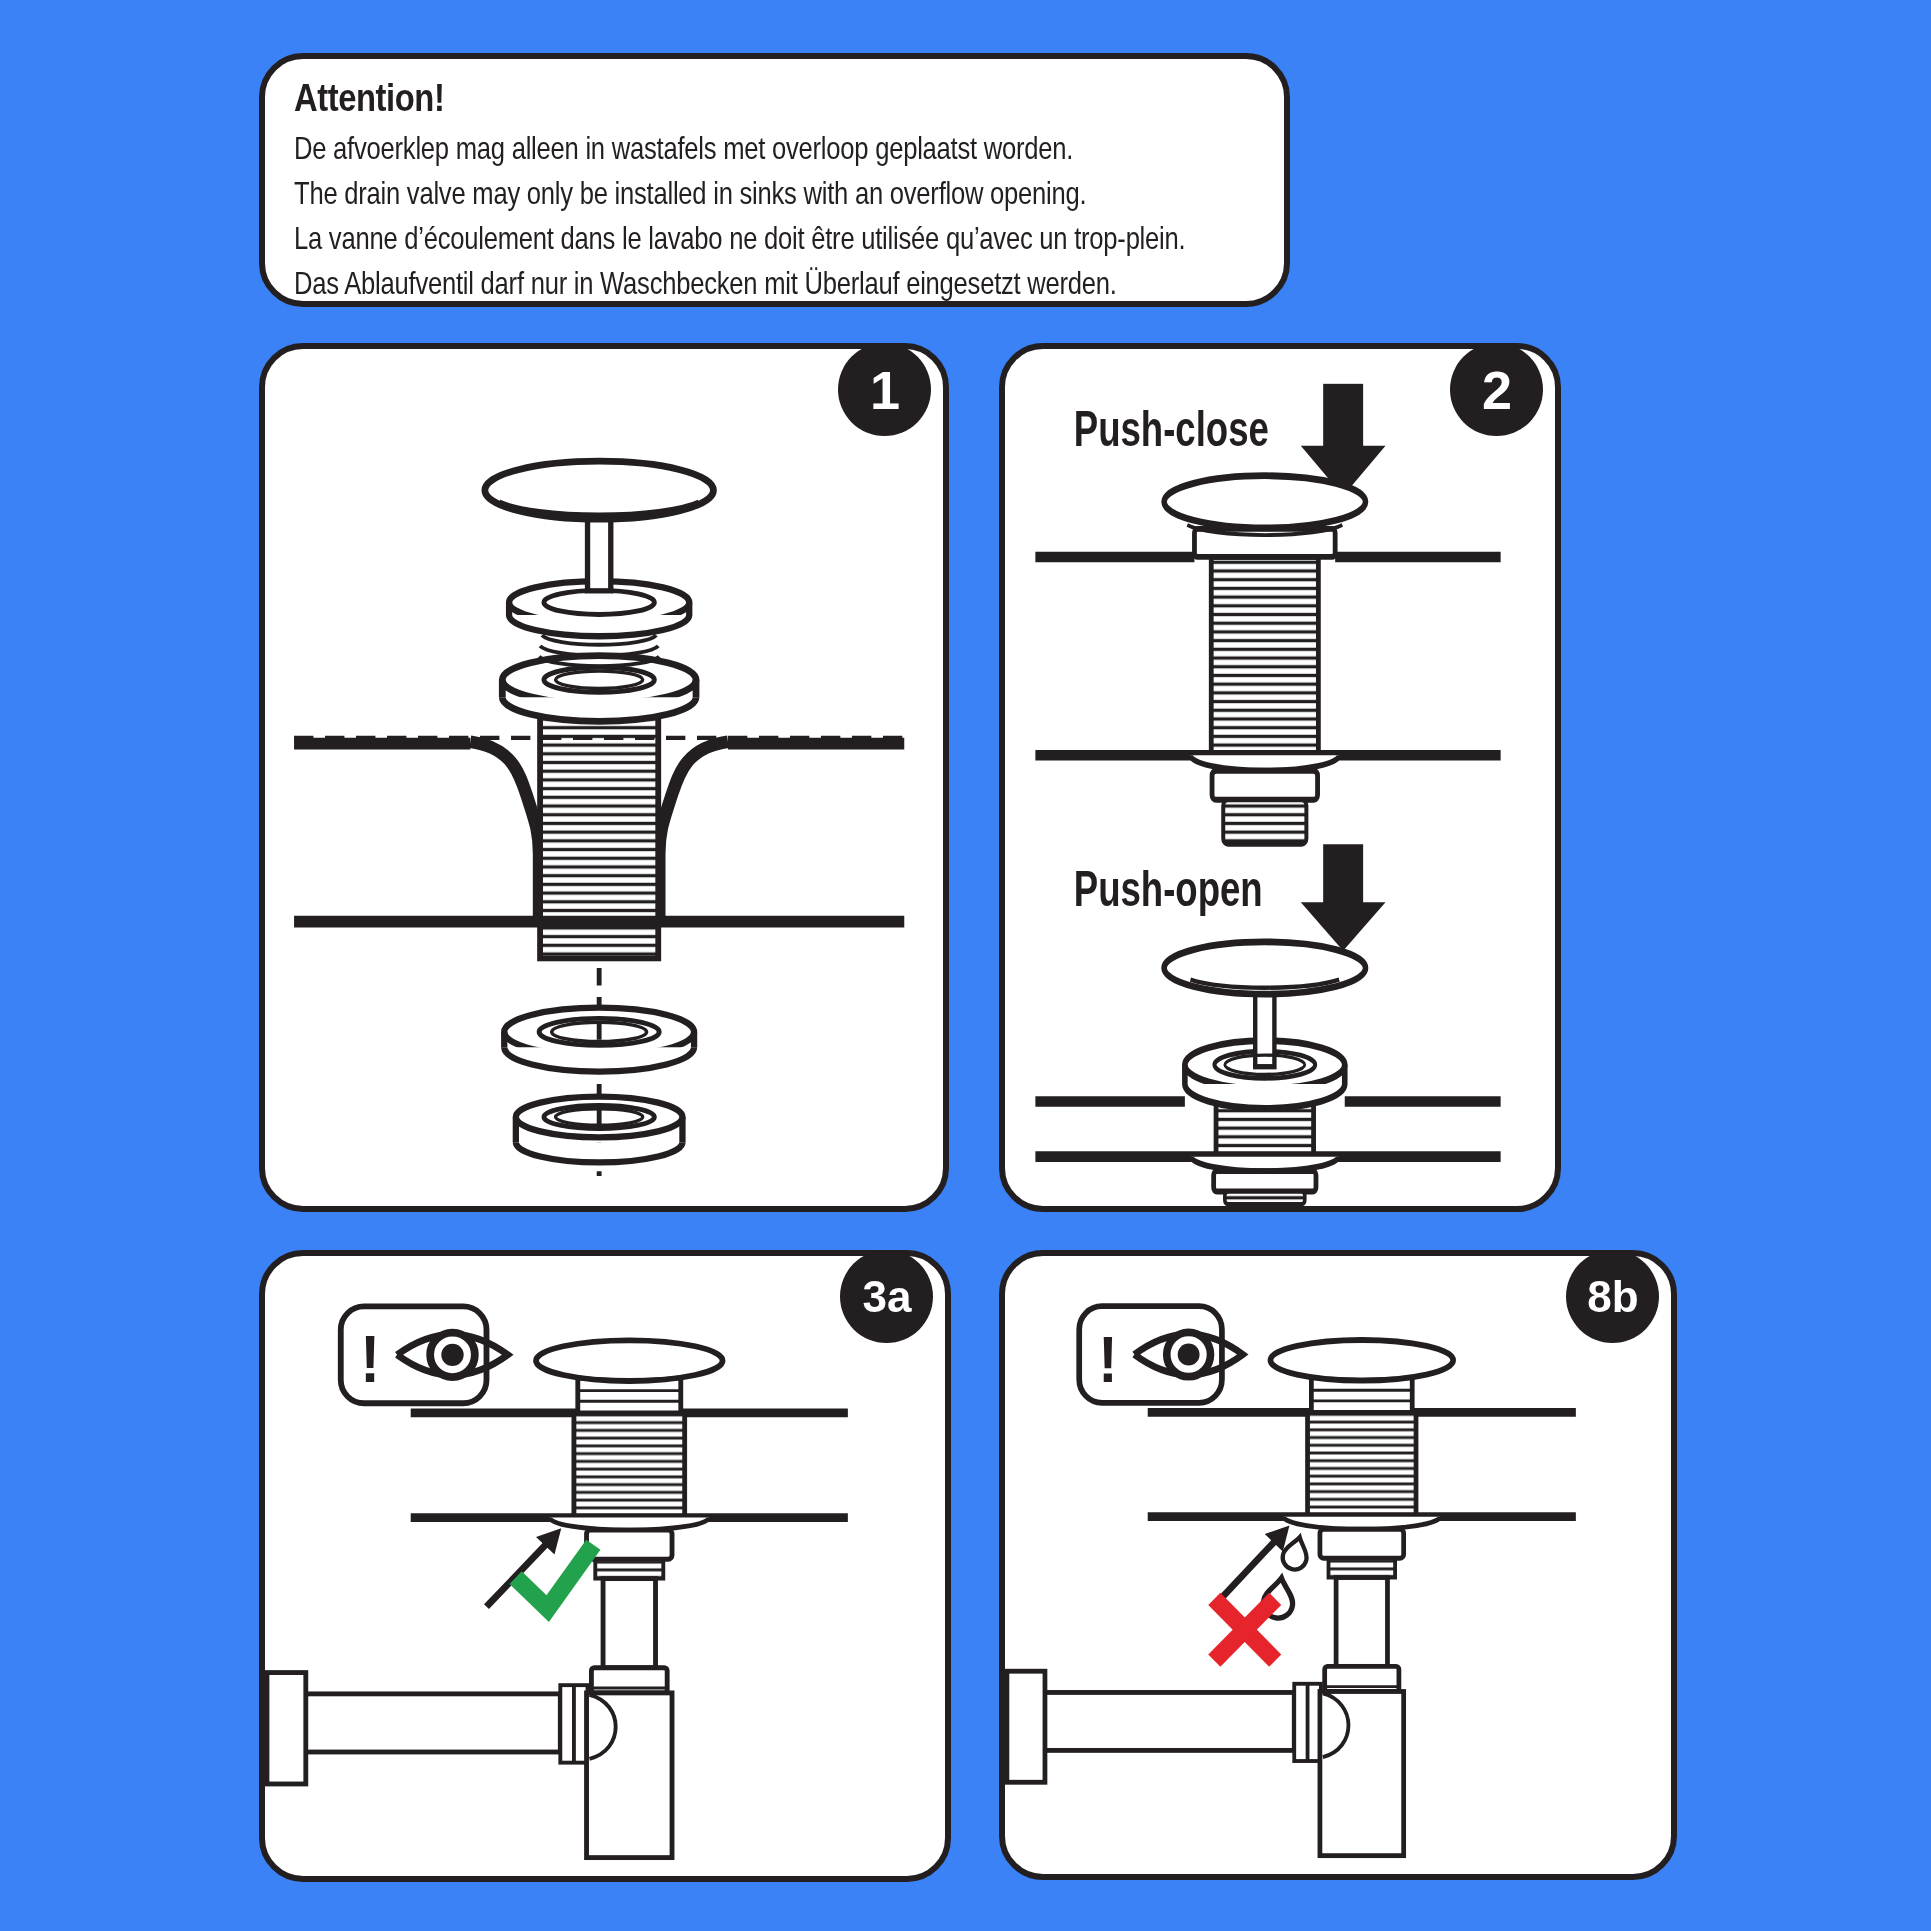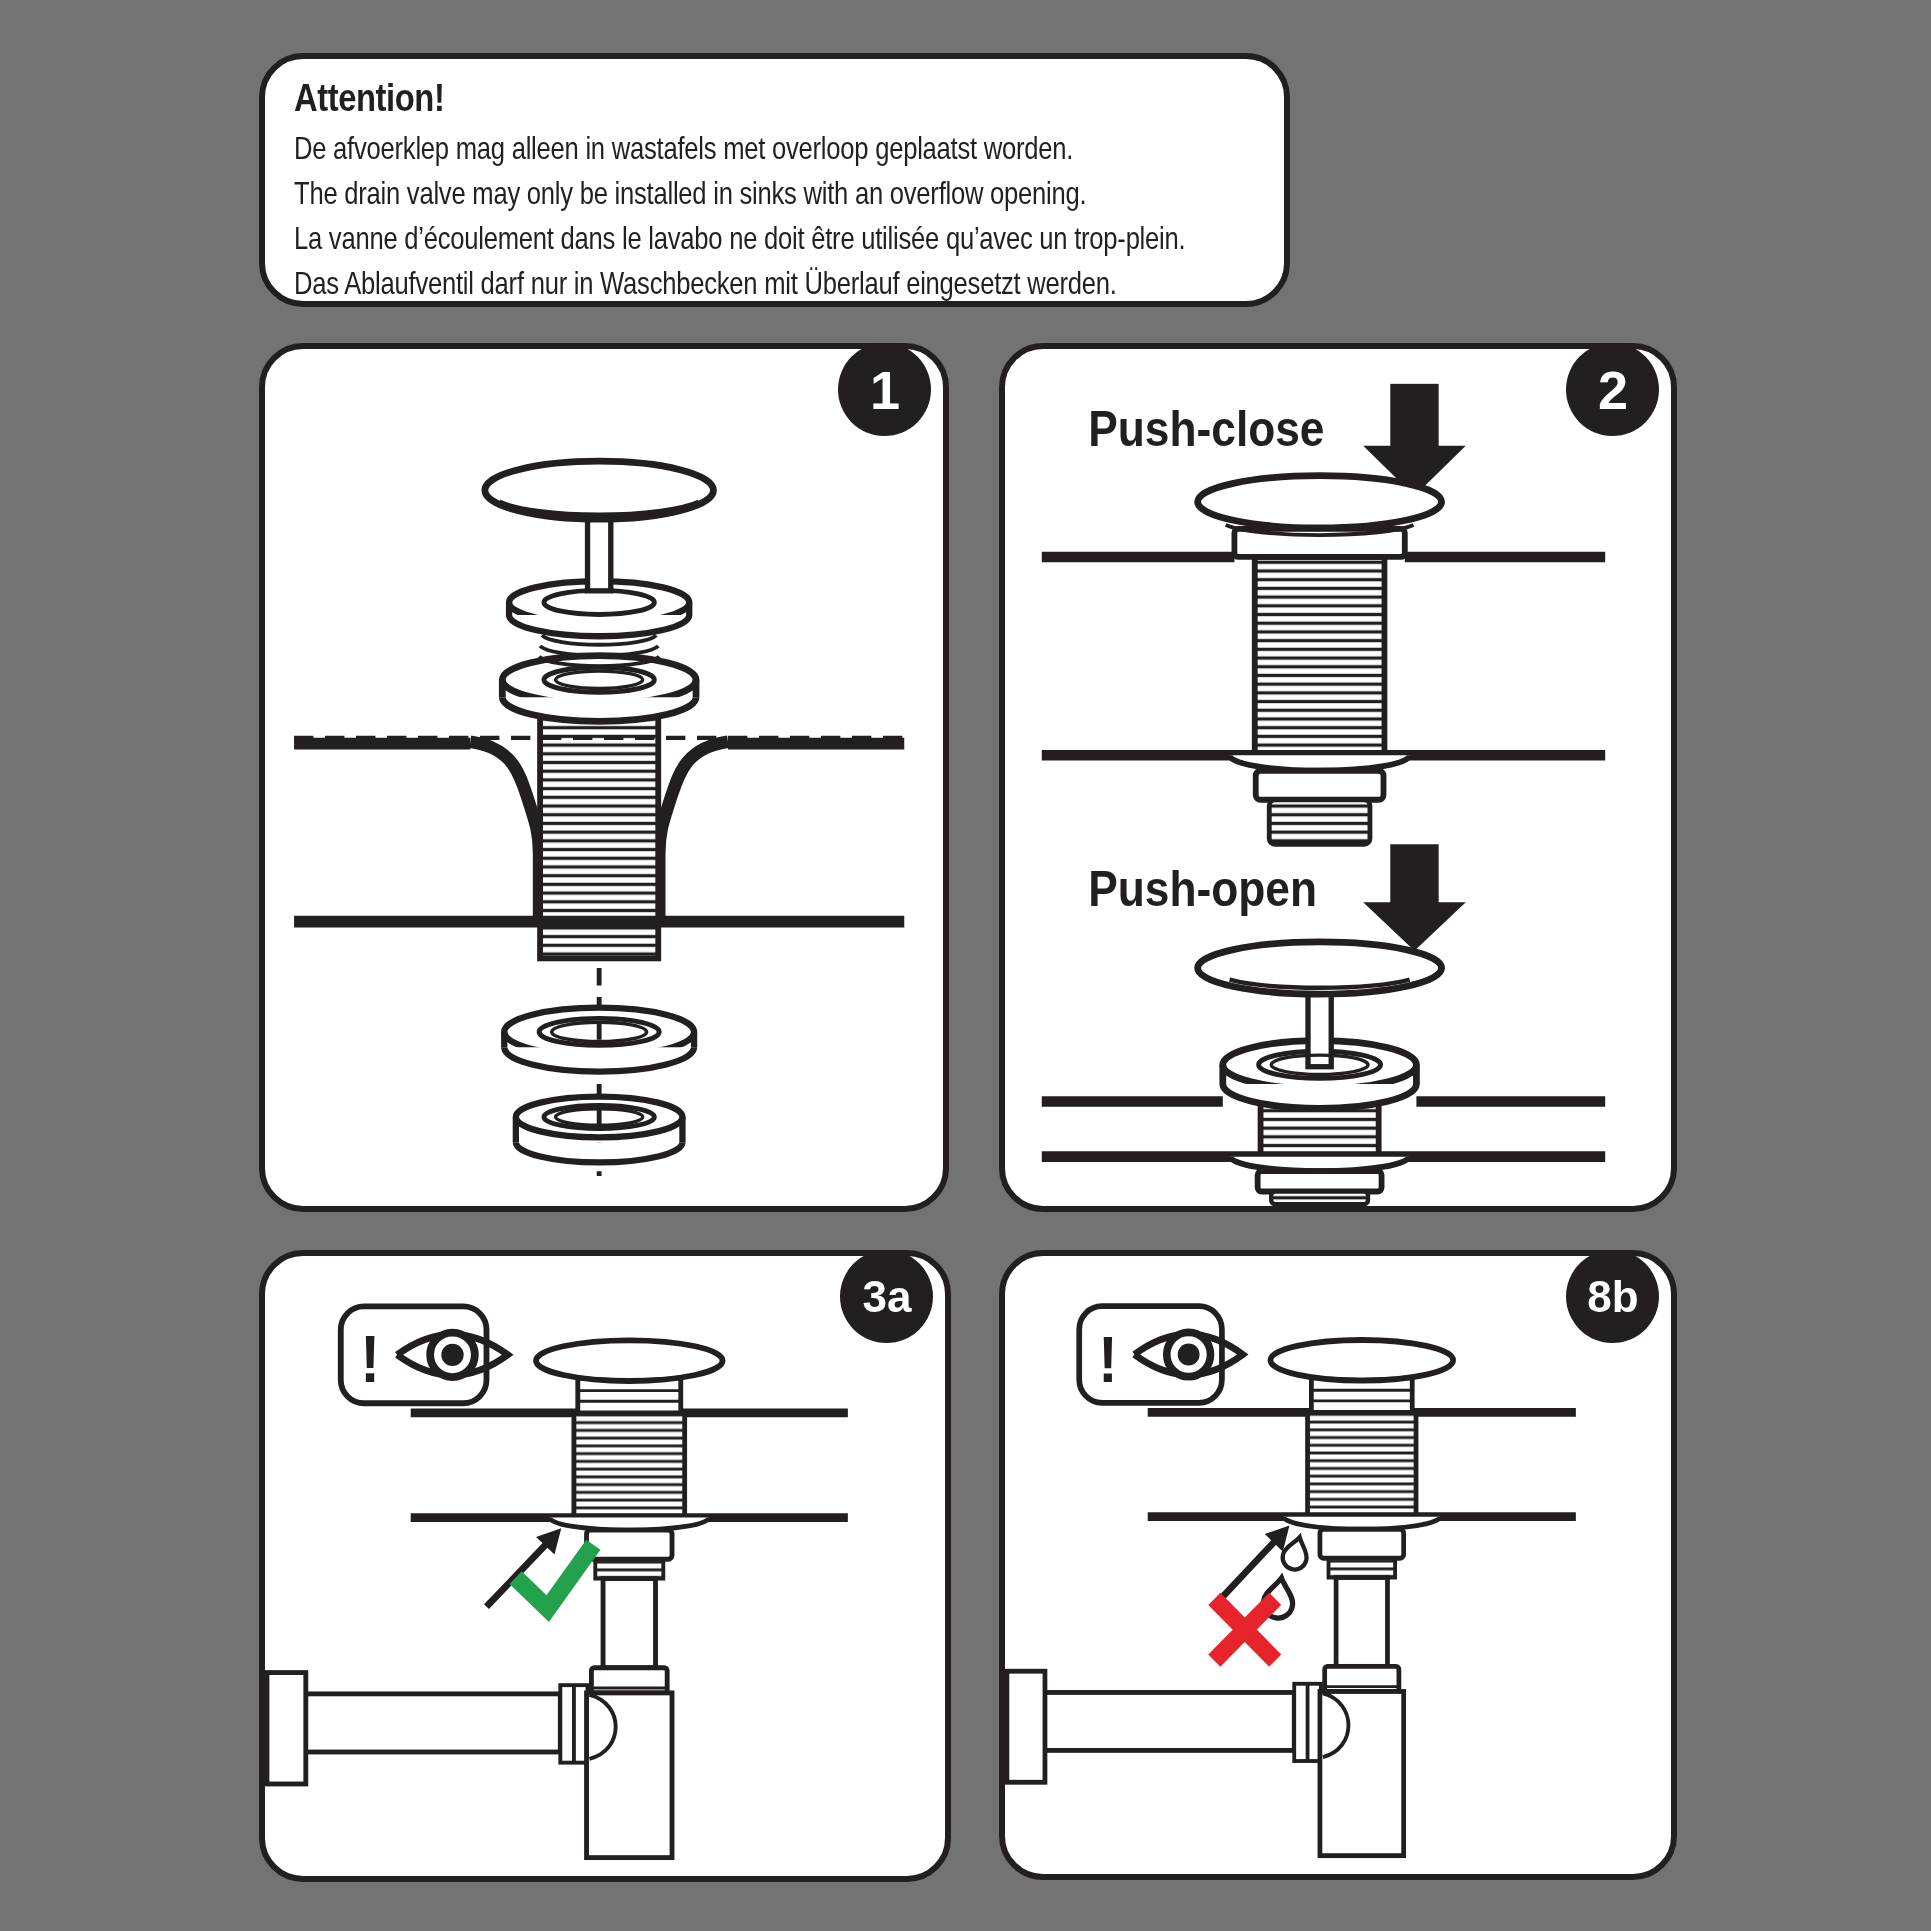--- a/index.html
+++ b/index.html
@@ -1,36 +1,36 @@
 <!DOCTYPE html>
 <html><head>
 <meta charset="utf-8">
 <style>
   html,body{margin:0;padding:0;background:#ffffff;}
   .page{
-    position:relative;width:1931px;height:1931px;background:#737373;
+    position:relative;width:1931px;height:1931px;background:#3b82f6;
     font-family:"Liberation Sans",sans-serif;color:#231f20;overflow:hidden;
   }
   .box{
     position:absolute;border:6.8px solid #231f20;border-radius:44px;
     background:#ffffff;box-sizing:border-box;
   }
   
   #attention{left:259px;top:53px;width:1031px;height:254px;padding:17.4px 7.7px 0 29px;}
   .attn-title{
     margin:0 0 5.8px 0;font-size:39px;font-weight:700;letter-spacing:-0.5px;
     transform:scaleX(0.84);transform-origin:0 0;white-space:nowrap;
   }
   .attn-line{
     margin:0;font-size:32px;line-height:45px;letter-spacing:-0.3px;
     transform:scaleX(0.80);transform-origin:0 0;white-space:nowrap;
   }
   
   #panel-1{left:259px;top:343px;width:690px;height:869px;}
-  #panel-2{left:999px;top:343px;width:678px;height:869px;}
+  #panel-2{left:999px;top:343px;width:562px;height:869px;}
   #panel-3a{left:259px;top:1250px;width:692px;height:632px;}
   #panel-3b{left:999px;top:1250px;width:678px;height:630px;}
   svg.draw{position:absolute;left:0;top:0;width:100%;height:100%;}
   .badge{
     position:absolute;top:-5.8px;right:11.6px;width:93px;height:93px;border-radius:50%;
     background:#231f20;color:#ffffff;display:flex;align-items:center;justify-content:center;
     font-weight:700;font-size:54px;line-height:1;
   }
   .badge.sub{font-size:44px;}
   svg text{font-family:"Liberation Sans",sans-serif;}

